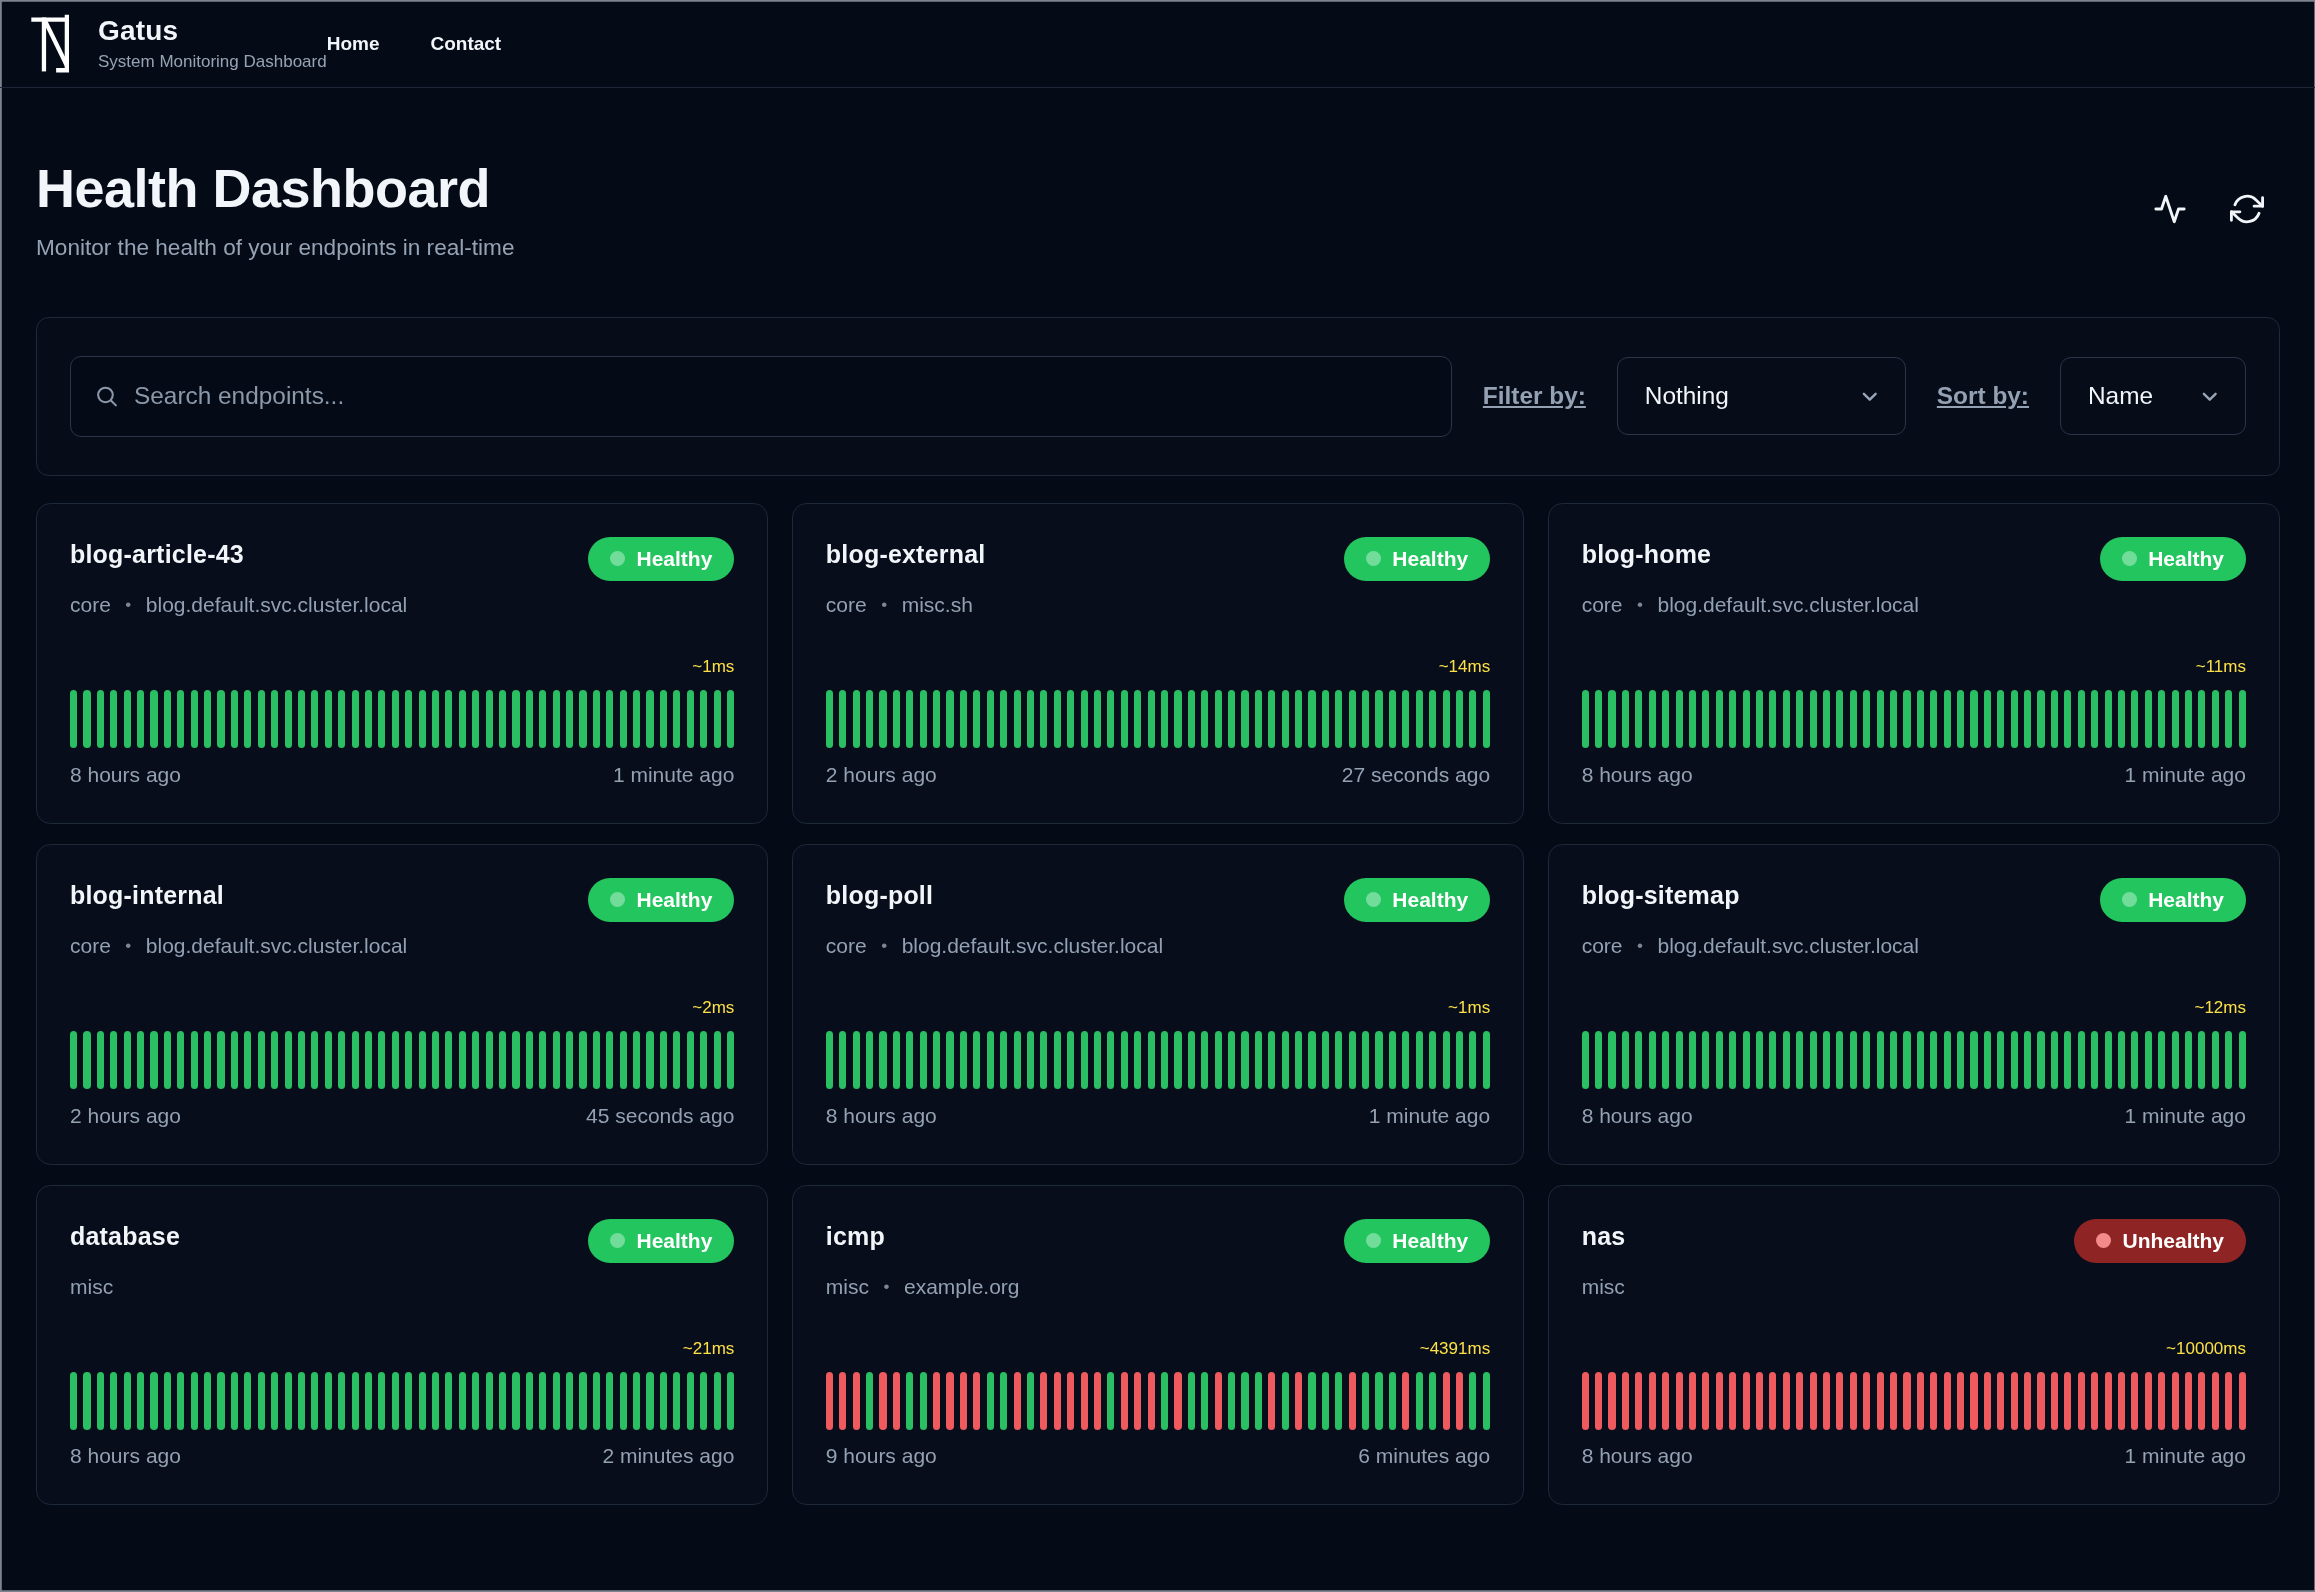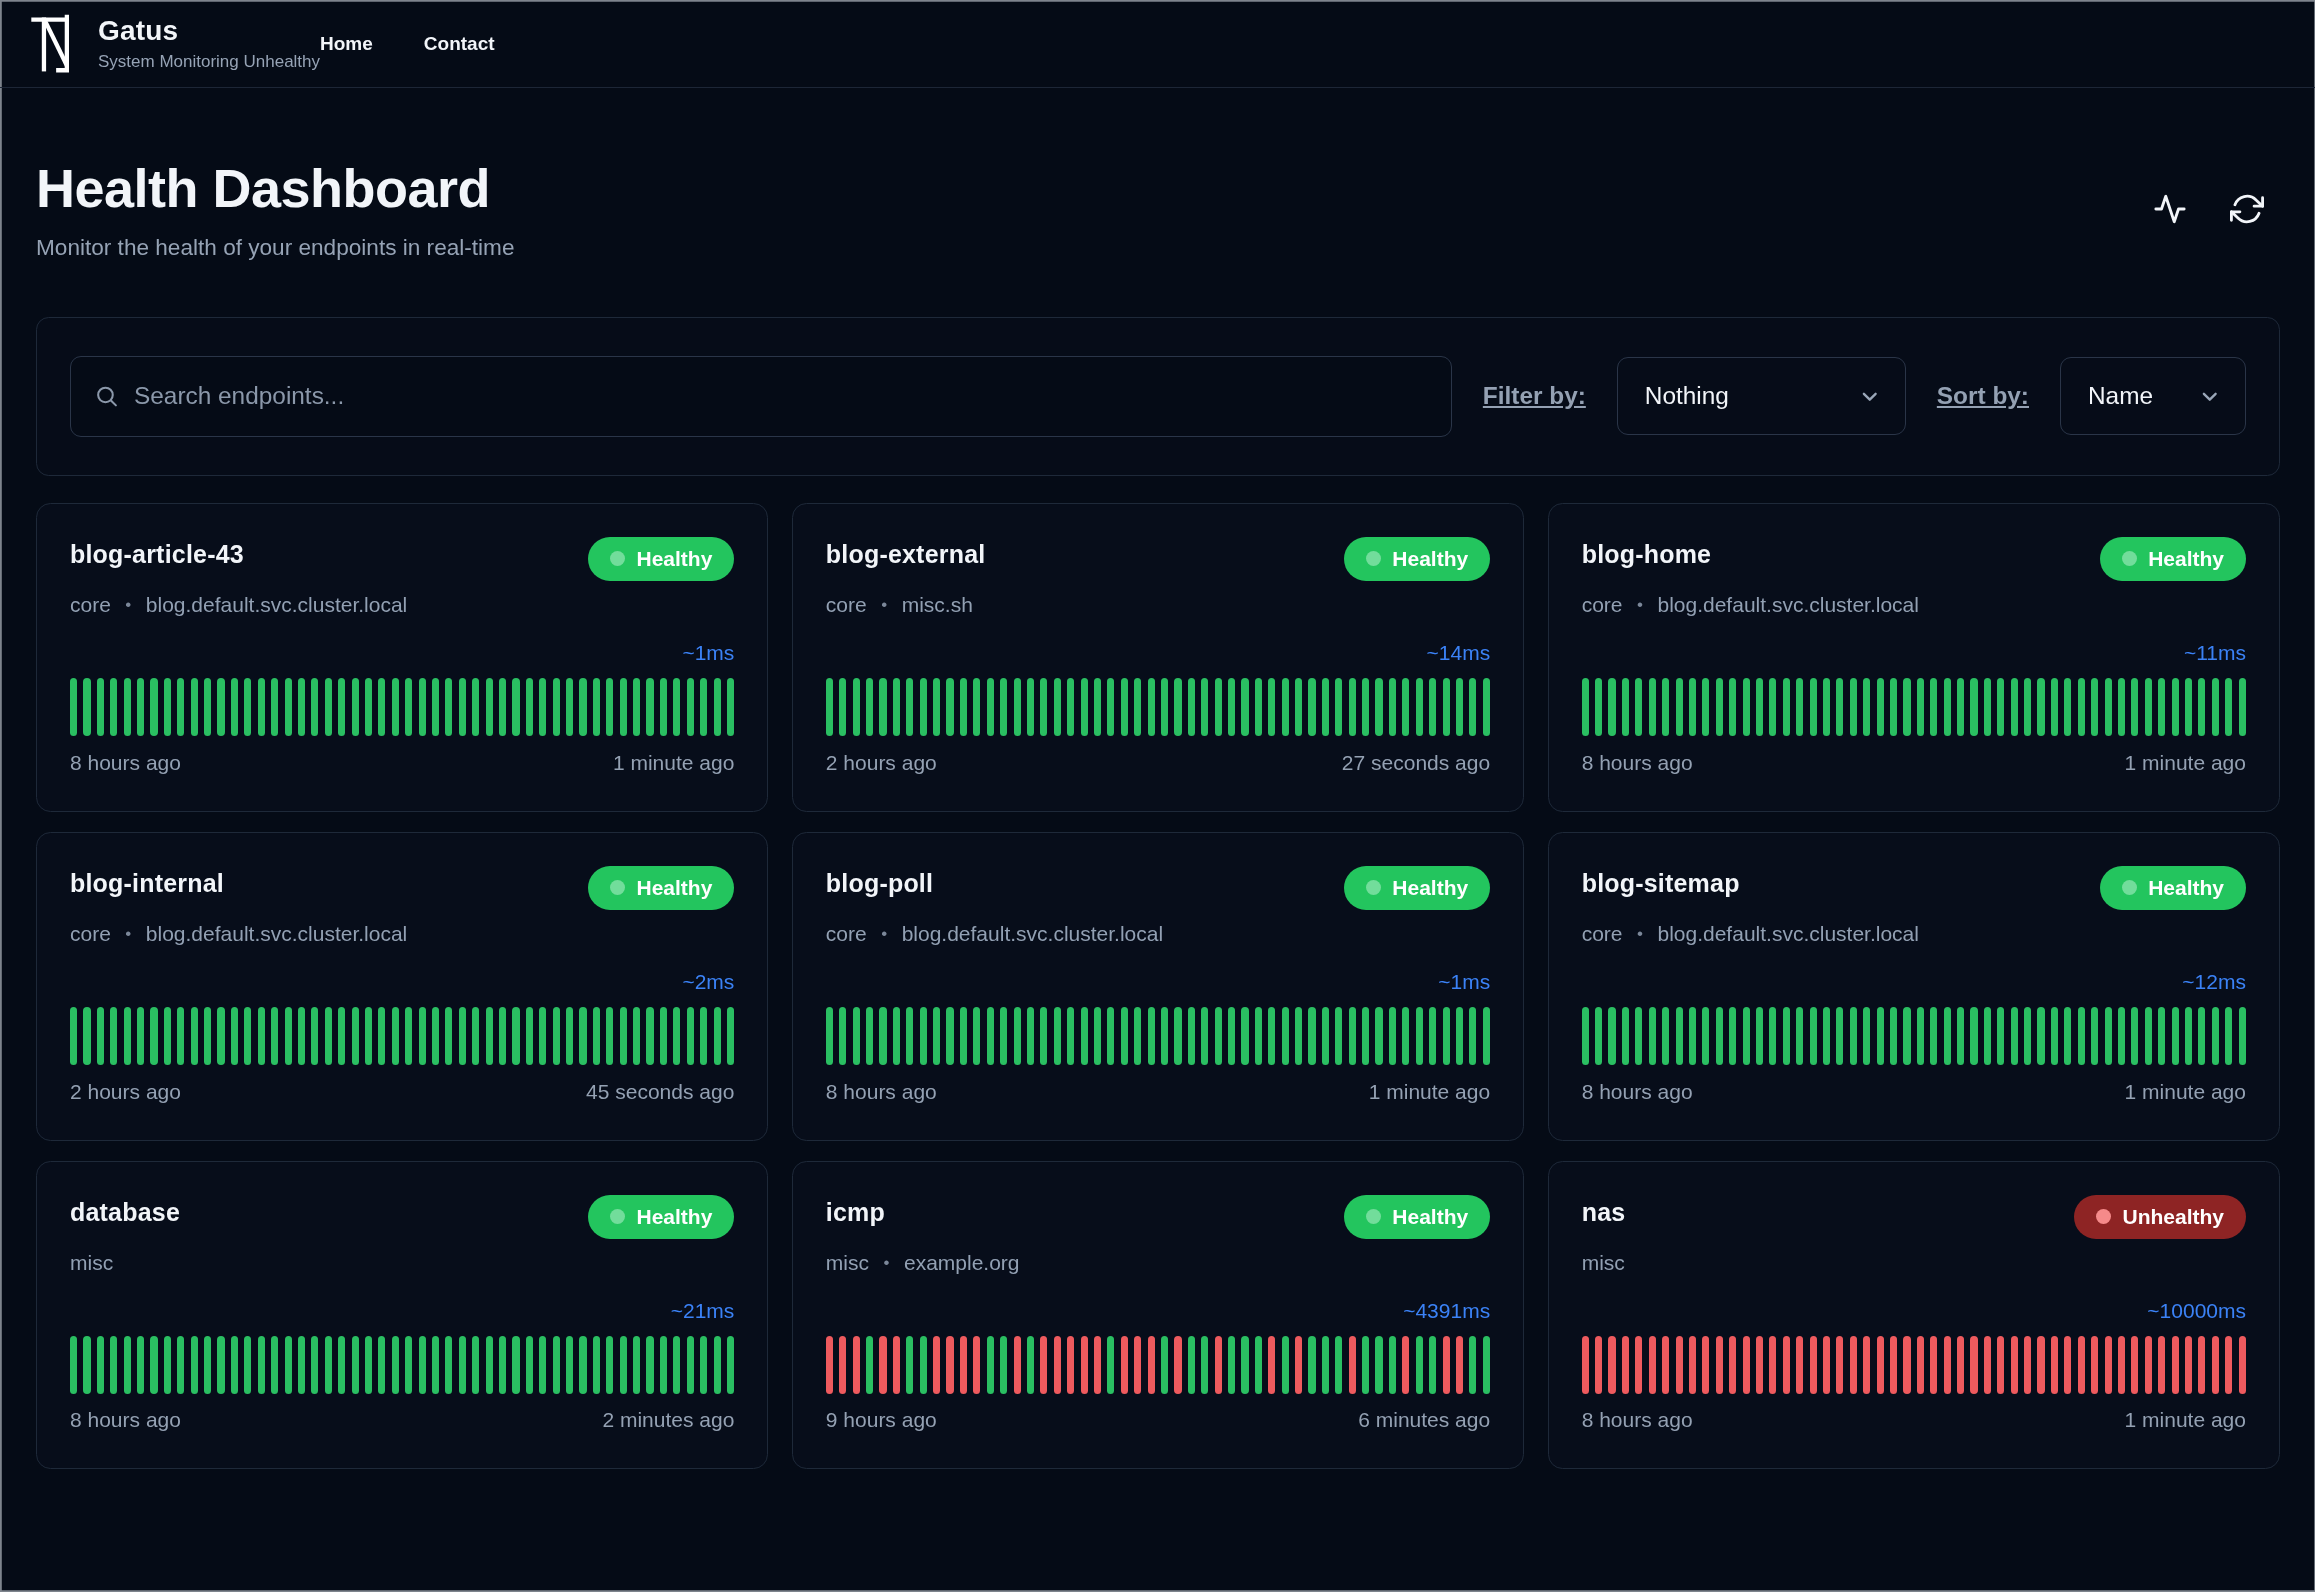--- a/index.html
+++ b/index.html
@@ -98,21 +98,21 @@
   }
   .badge.healthy   { background: var(--badge-healthy); }
   .badge.unhealthy { background: var(--badge-unhealthy); }
   .badge .dot { width: 15.4px; height: 15.4px; border-radius: 50%; }
   .badge.healthy .dot   { background: var(--dot-healthy); }
   .badge.unhealthy .dot { background: var(--dot-unhealthy); }
 
   .meta { display: flex; align-items: center; gap: 14.5px; margin-top: 12.7px; font-size: 21px; color: #92a0b3; }
   .meta .sep { font-size: 17px; color: #7b8799; }
 
-  .rt { text-align: right; font-size: 21px; color: #3b82f6; margin-top: 24px; margin-bottom: 12.7px; }
+  .rt { text-align: right; font-size: 17px; color: #fde047; margin-top: 40px; margin-bottom: 12.7px; }
 
   .bars { display: flex; gap: 6.3px; height: 58px; align-items: stretch; }
   .bar { flex: 1; border-radius: 90px; }
   .bar.up   { background: var(--up); }
   .bar.down { background: var(--down); }
 
   .card-foot { display: flex; justify-content: space-between; margin-top: 14.5px; font-size: 21px; color: #94a1b3; }
 </style>
 </head>
 <body>
@@ -128,21 +128,21 @@
       </g>
       <g fill="none" stroke="#ffffff" stroke-width="4.5" stroke-linecap="square">
         <path d="M4 8 H36"></path>
           <path d="M15 8 V60"></path>
           <path d="M16 9 L38 54"></path>
           <path d="M39 5 V61 H30"></path>
       </g>
     </svg>
     <div class="brand-text">
       <h1>Gatus</h1>
-      <p>System Monitoring Unhealthy</p>
+      <p>System Monitoring Dashboard</p>
     </div>
   </div>
   <nav class="topnav">
     <a>Home</a>
     <a>Contact</a>
   </nav>
 </header>
 
 <main class="main">
 

